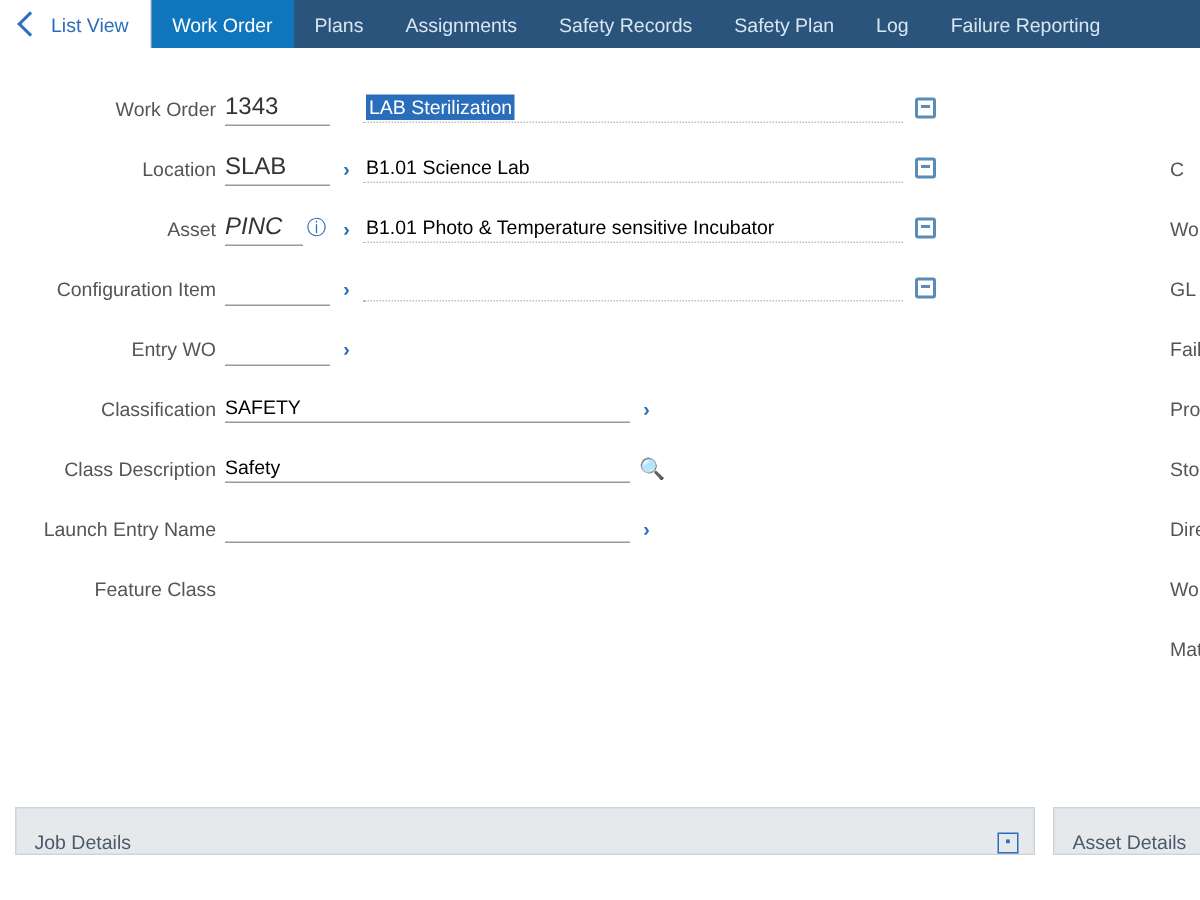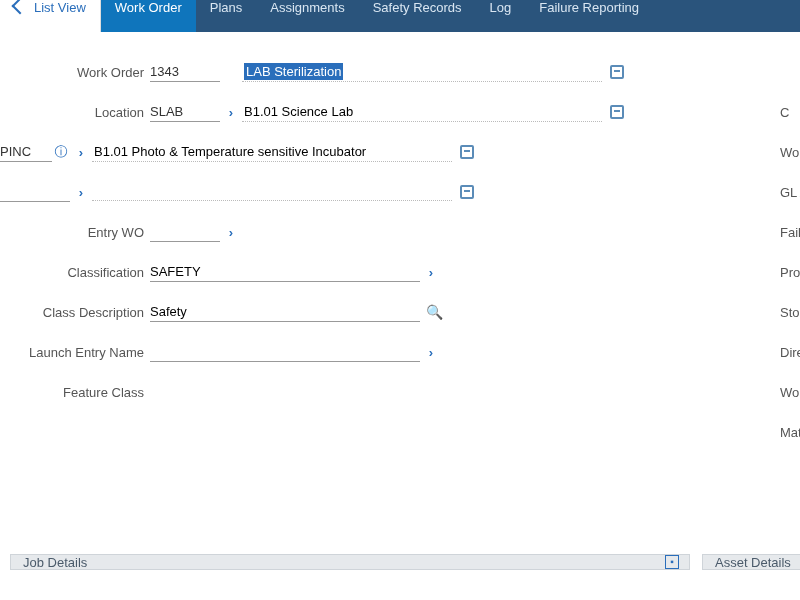--- a/index.html
+++ b/index.html
@@ -17,20 +17,21 @@
   .tabbar {
     display: flex;
     align-items: stretch;
     height: 32px;
     background: #2a547c;
     width: 1100px;
   }
   .tab {
     padding: 0 14px;
     display: flex;
+    align-items: center;
     color: #d9e6f2;
     font-size: 13px;
     cursor: pointer;
     white-space: nowrap;
   }
   .tab.listview {
     background: #fff;
     color: #2a6ebb;
     font-weight: 500;
     border-right: 1px solid #ddd;
@@ -62,21 +63,21 @@
     width: 150px;
     text-align: right;
     padding-right: 6px;
     color: #555;
     font-size: 13px;
   }
   .field-short {
     width: 70px;
     border: none;
     border-bottom: 1px solid #999;
-    font-size: 13px;
+    font-size: 16px;
     padding: 2px 0;
     color: #333;
     background: transparent;
   }
   .field-mid {
     width: 270px;
     border: none;
     border-bottom: 1px solid #999;
     font-size: 13px;
     padding: 2px 0;
@@ -154,23 +155,23 @@
     position: absolute;
     bottom: 30px;
     left: 10px;
     right: -300px;
     display: flex;
     gap: 12px;
   }
   .panel-head {
     background: #e6e9ec;
     border: 1px solid #cfd4d9;
-    height: 16px;
-    display: flex;
-    align-items: flex-start;
+    height: 32px;
+    display: flex;
+    align-items: flex-end;
     padding: 0 12px;
     color: #4a5a6a;
     font-size: 13px;
     position: relative;
   }
   .panel-head .collapse {
     position: absolute;
     right: 10px;
     width: 14px; height: 14px;
     border: 1px solid #2a6ebb;
@@ -197,20 +198,23 @@
   <div class="tab">
       <span>Plans</span>
     </div>
   <div class="tab">
       <span>Assignments</span>
     </div>
   <div class="tab">
       <span>Safety Records</span>
     </div>
   <div class="tab">
+      <span>Safety Plan</span>
+    </div>
+  <div class="tab">
       <span>Log</span>
     </div>
   <div class="tab">
       <span>Failure Reporting</span>
     </div>
 
 </div>
 
 <div class="form-area">
 
@@ -226,28 +230,30 @@
 
   <div class="row">
     <div class="label">Location</div>
     <input class="field-short" value="SLAB" style="">
     <div class="chevron">›</div>
     <input class="field-wide dotted-under" value="B1.01 Science Lab" style="">
     <span class="cal-icon"></span>
   </div>
 
   <div class="row">
-    <input class="field-short" style="width: 52px;" value="PINC">
+    <div class="label">Asset</div>
+    <input class="field-short" style="width: 52px; font-style: italic;" value="PINC">
     <span class="info-icon">ⓘ</span>
     <div class="chevron">›</div>
     <input class="field-wide dotted-under" value="B1.01 Photo &amp; Temperature sensitive Incubator" style="">
     <span class="cal-icon"></span>
   </div>
 
   <div class="row">
+    <div class="label">Configuration Item</div>
     <input class="field-short" value="" style="">
     <div class="chevron">›</div>
     <div class="field-wide dotted-under" style="height:18px"></div>
     <span class="cal-icon"></span>
   </div>
 
   <div class="row">
     <div class="label">Entry WO</div>
     <input class="field-short" value="" style="">
     <div class="chevron">›</div>

